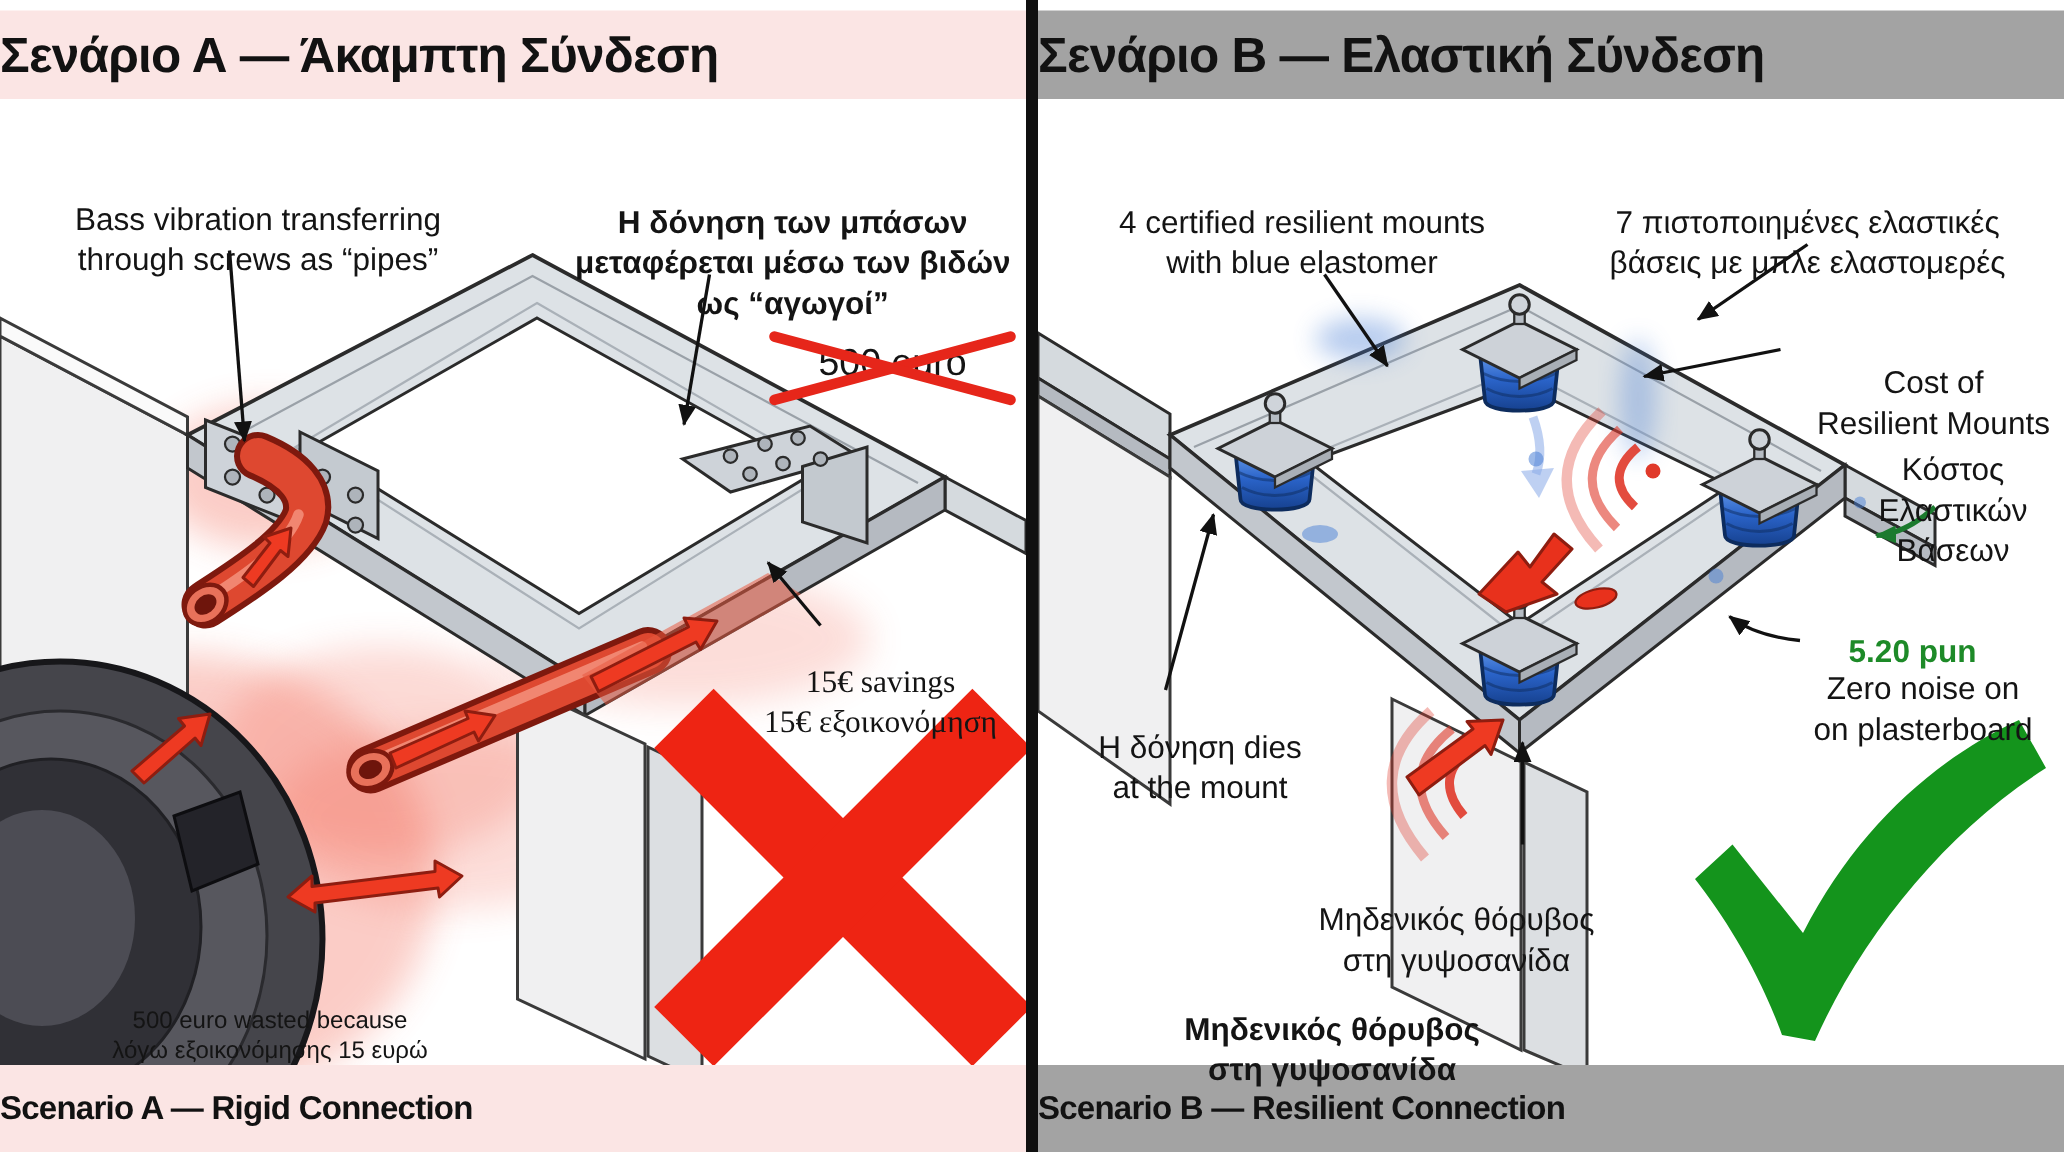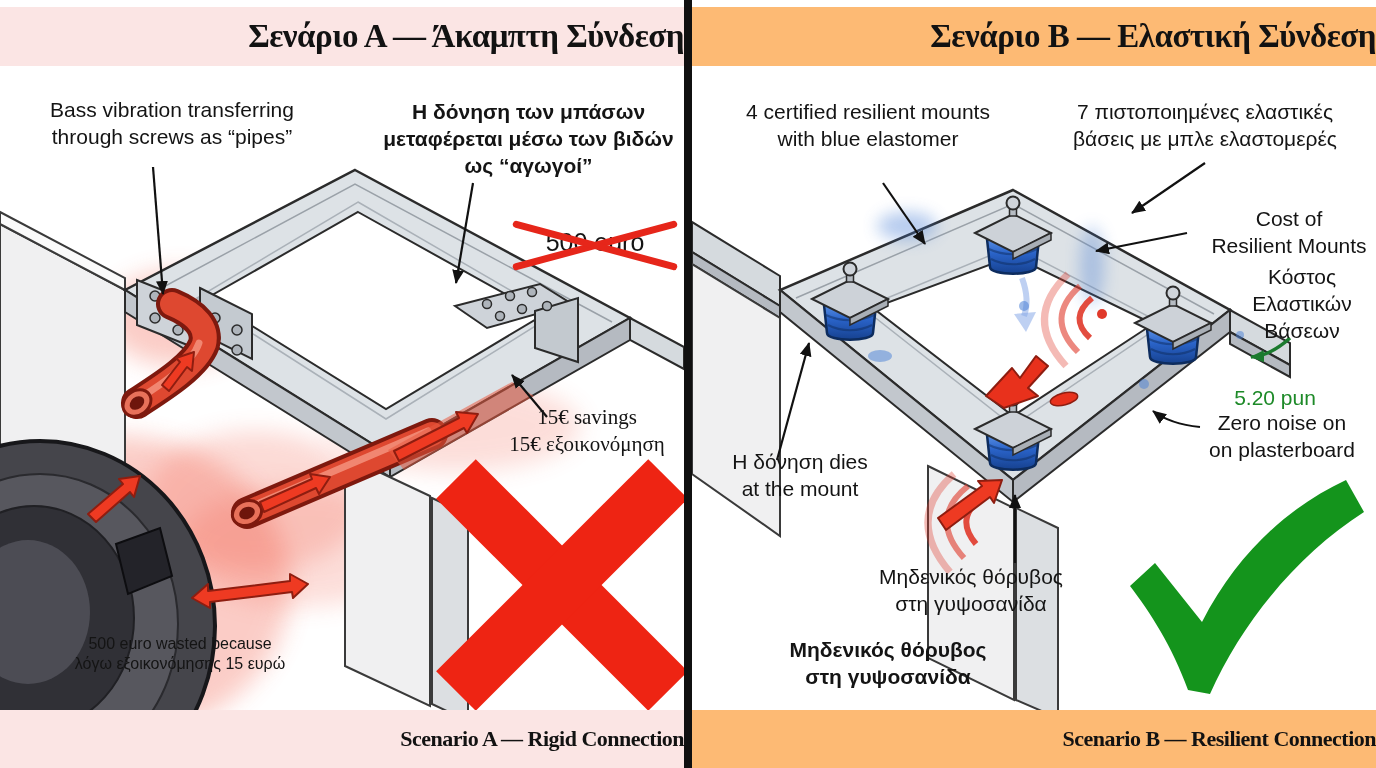--- a/index.html
+++ b/index.html
@@ -1,35 +1,35 @@
 <!DOCTYPE html>
 <html><head>
 <meta charset="utf-8">
 <style>
   html,body{margin:0;padding:0;background:#ffffff;}
   .canvas{
     position:relative; width:1376px; height:768px; overflow:hidden;
     background:#ffffff; font-family:"Liberation Sans", sans-serif; color:#151515;
   }
-  .band{position:absolute; display:flex; align-items:center; justify-content:flex-end;font-family:Liberation Serif, serif;}
+  .band{position:absolute; display:flex; align-items:center; justify-content:flex-start;}
   .band.pink{background:#fbe5e4;}
-  .band.green{background:#fdba74;}
+  .band.green{background:#a3a3a3;}
   .band .title{font-weight:700; font-size:33px; letter-spacing:-0.5px; color:#121212; white-space:pre;}
   .band .footer-title{font-weight:700; font-size:22px; letter-spacing:-0.5px; color:#121212; white-space:pre;}
   .divider{position:absolute; left:684px; top:0; width:8px; height:768px; background:#101010;}
   .illus{position:absolute; top:66px; width:684px; height:645px;}
   .illus.left{left:0;}
   .illus.right{left:692px;}
   .ann{
     position:absolute; white-space:pre-line; text-align:center;
-    font-size:21px; line-height:1.28; color:#141414; z-index:5;
+    font-size:21px; line-height:1.28; color:#141414; z-index:5;margin-top:37px;
   }
   .ann.big{font-size:16px;}
   .ann.bold{font-weight:700;}
-  .ann.green-text{color:#1d8a28;}
+  .ann.green-text{color:#1d8a28;font-weight:bold;}
   .crossed{
     position:absolute; z-index:5; text-align:center; font-size:25px; color:#141414;
   }
   .strike{
     position:absolute; left:-10px; right:-10px; top:14px; height:7px;
     background:#e6261a; border-radius:4px; z-index:6;
   }
   .strike.s1{transform:rotate(-15deg);}
   .strike.s2{transform:rotate(15deg);}
 </style>

